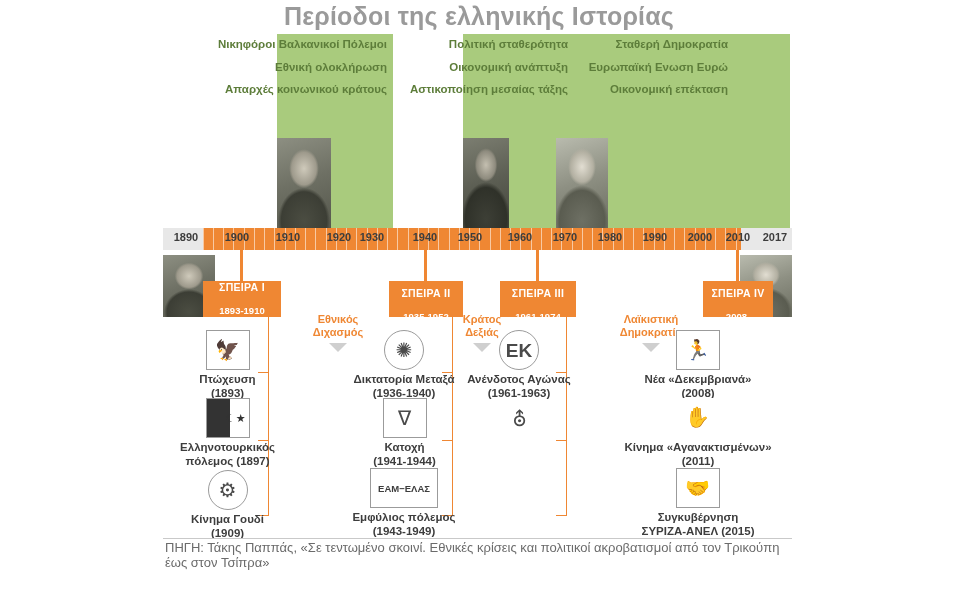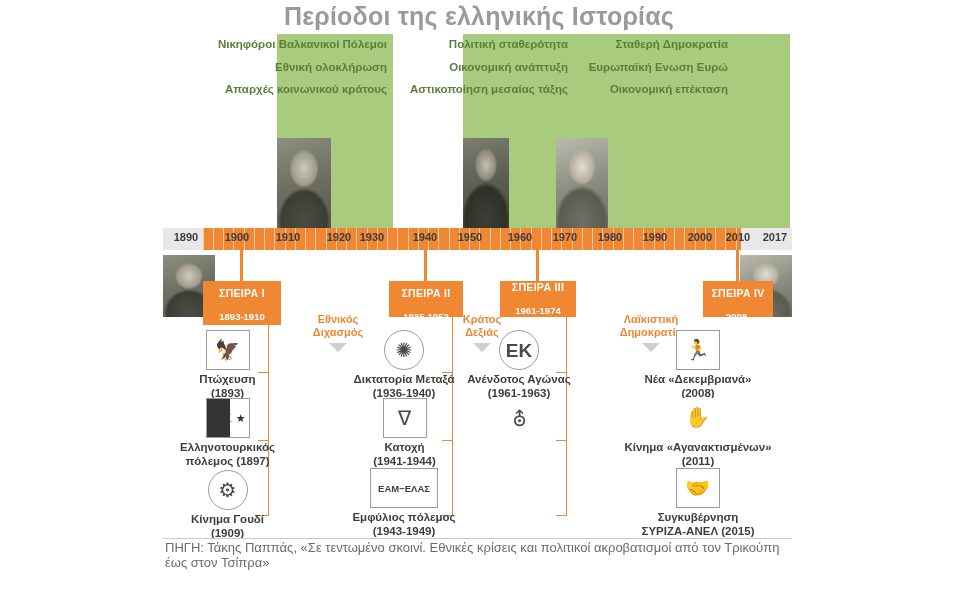--- a/index.html
+++ b/index.html
@@ -125,23 +125,23 @@
   
   .spiral {
     position: absolute;
     background: #ef8733;
     color: #ffffff;
     text-align: center;
     font-weight: bold;
   }
   .spiral .s-name { font-size: 10.5px; letter-spacing: 0.3px; }
   .spiral .s-years { font-size: 9.5px; margin-top: 12px; }
-  #spiral-1 { left: 203px; top: 281px; width: 78px; height: 44px; padding-top: 6px; box-sizing: border-box; }
+  #spiral-1 { left: 203px; top: 281px; width: 78px; height: 36px; box-sizing: border-box; }
   #spiral-2 { left: 389px; top: 281px; width: 74px; height: 36px; padding-top: 6px; box-sizing: border-box; }
-  #spiral-3 { left: 500px; top: 281px; width: 76px; height: 36px; box-sizing: border-box; }
+  #spiral-3 { left: 500px; top: 281px; width: 76px; height: 36px; padding-top: 6px; box-sizing: border-box; }
   #spiral-4 { left: 703px; top: 281px; width: 70px; height: 36px; padding-top: 6px; box-sizing: border-box; }
 
   .connector {
     position: absolute;
     background: #ef8733;
   }
 
   
   .phase {
     position: absolute;

